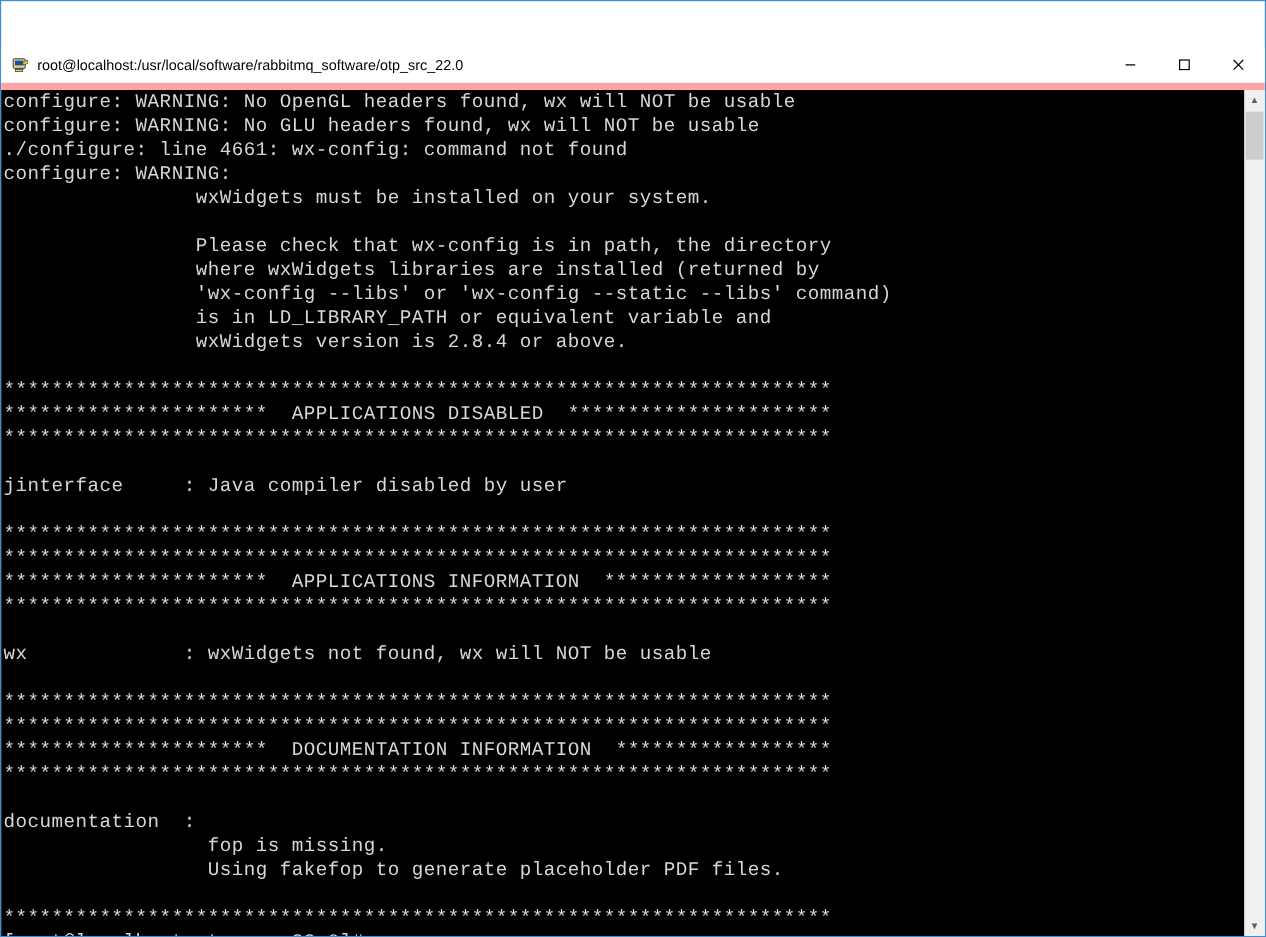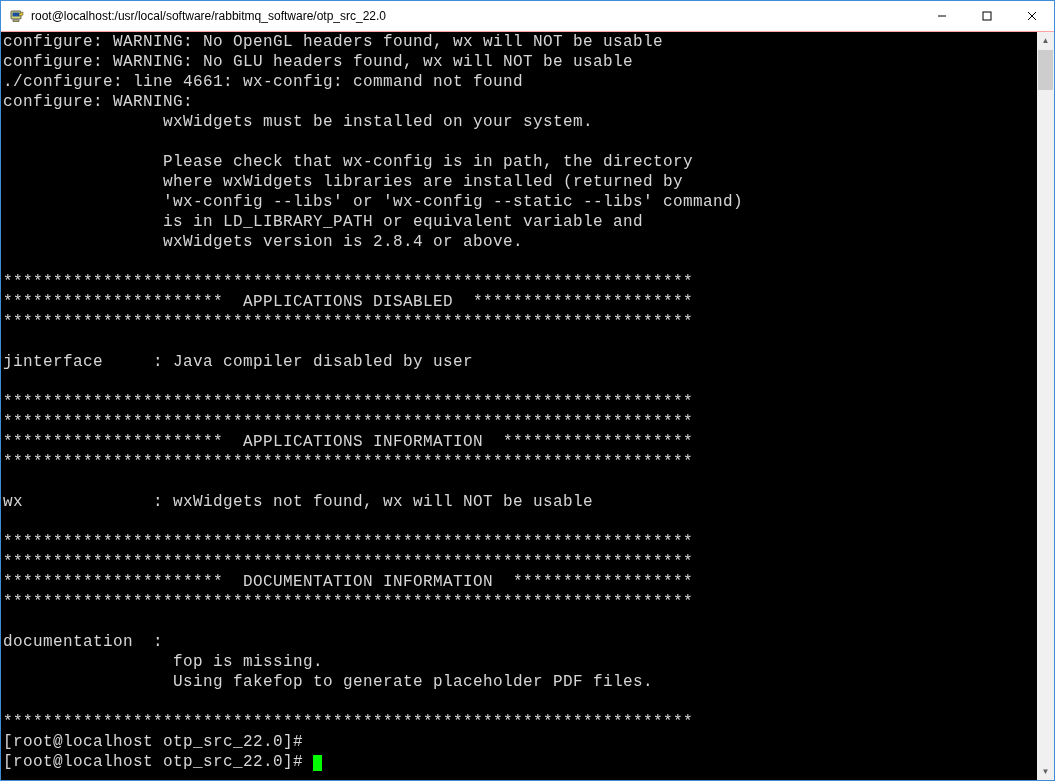--- a/index.html
+++ b/index.html
@@ -17,22 +17,23 @@
     border: 1px solid #3f8dd6;
     box-sizing: border-box;
     display: flex;
     flex-direction: column;
   }
   .titlebar {
     height: 30px;
     background: #ffffff;
     display: flex;
     align-items: center;
-    border-bottom: 1px solid #fca5a5;
+    border-bottom: 6px solid #fca5a5;
     flex: 0 0 auto;
+    margin-top: 38px;
   }
   .titlebar .icon {
     width: 16px;
     height: 16px;
     margin: 0 6px 0 8px;
     flex: 0 0 auto;
   }
   .titlebar .title {
     font-size: 12px;
     color: #000;

